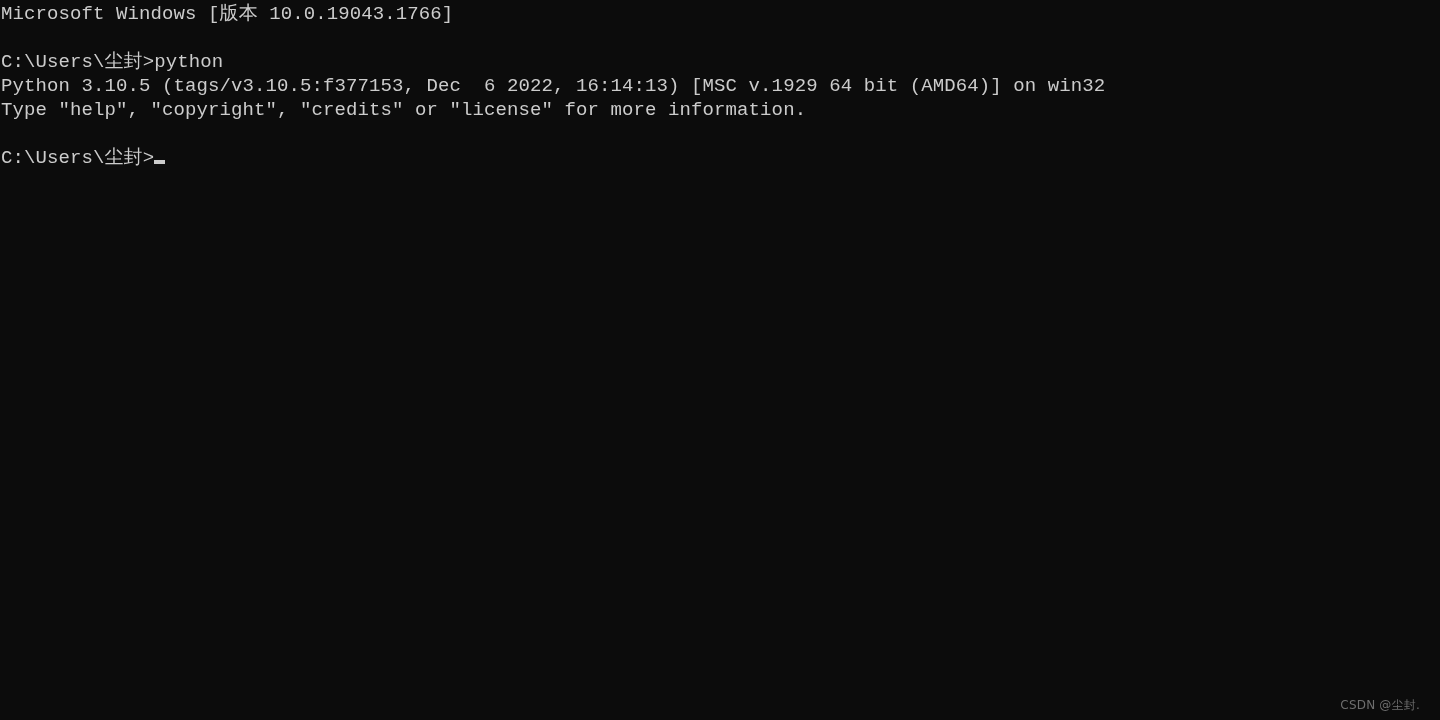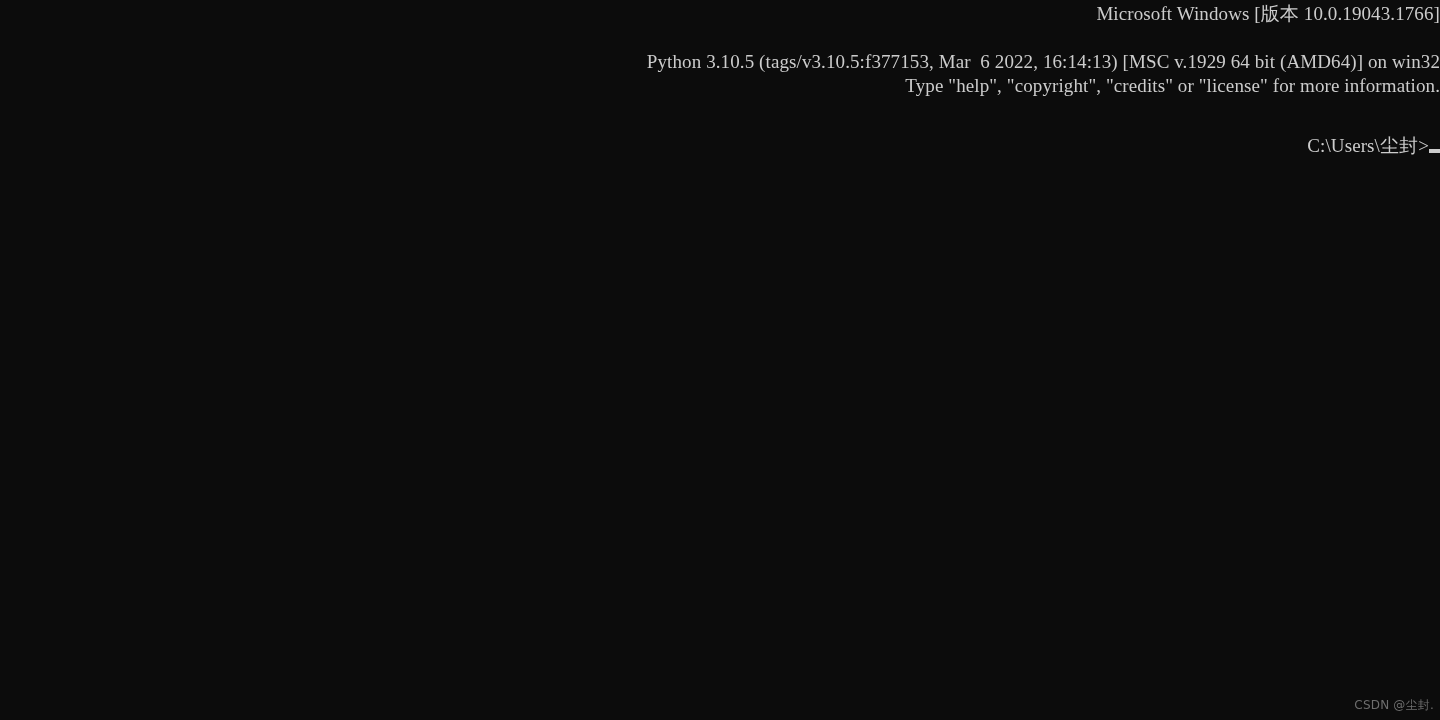--- a/index.html
+++ b/index.html
@@ -24,67 +24,66 @@
     padding: 2px 0 0 1px;
   }
 
   .console-line {
     height: 24px;
     line-height: 24px;
     font-size: 19px;
     letter-spacing: 0.1px;
     color: #cccccc;
     white-space: pre;
-    font-family: Liberation Serif, serif;
-    text-align: right;
+    font-family: Liberation Mono, monospace;
     -webkit-font-smoothing: none;
   }
 
   .console-line.blank {
     color: transparent;
   }
 
   
   .prompt-line {
     position: relative;
     display: block;
-    margin-top: 12px;
   }
 
   .caret {
     display: inline-block;
     width: 11px;
     height: 4px;
     background: #cccccc;
     vertical-align: baseline;
     position: relative;
     top: 1px;
     margin-left: 0px;
   }
 
   #watermark {
     position: absolute;
-    right: 6px;
+    right: 20px;
     bottom: 6px;
     font-family: "DejaVu Sans", "Liberation Sans", sans-serif;
     font-size: 12px;
     color: #6e6e6e;
     letter-spacing: 0.2px;
     white-space: pre;
   }
 </style>
 </head>
 <body>
 
 <div id="terminal">
 
   <div>
     <div class="console-line">Microsoft Windows [版本 10.0.19043.1766]</div>
     <div class="console-line blank">&nbsp;</div>
-    <div class="console-line">Python 3.10.5 (tags/v3.10.5:f377153, Mar  6 2022, 16:14:13) [MSC v.1929 64 bit (AMD64)] on win32</div>
+    <div class="console-line">C:\Users\尘封&gt;python</div>
+    <div class="console-line">Python 3.10.5 (tags/v3.10.5:f377153, Dec  6 2022, 16:14:13) [MSC v.1929 64 bit (AMD64)] on win32</div>
     <div class="console-line">Type "help", "copyright", "credits" or "license" for more information.</div>
     <div class="console-line blank">&nbsp;</div>
   </div>
 
   <div class="console-line prompt-line"><span>C:\Users\尘封&gt;</span><span></span><span class="caret"></span></div>
 
   <div id="watermark">CSDN @尘封.</div>
 
 </div>
 

